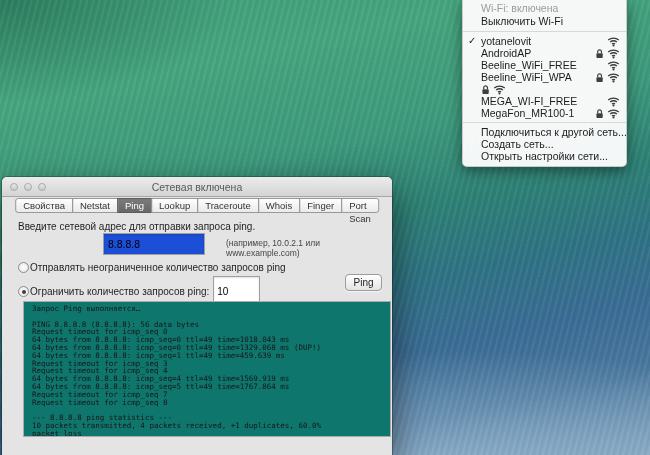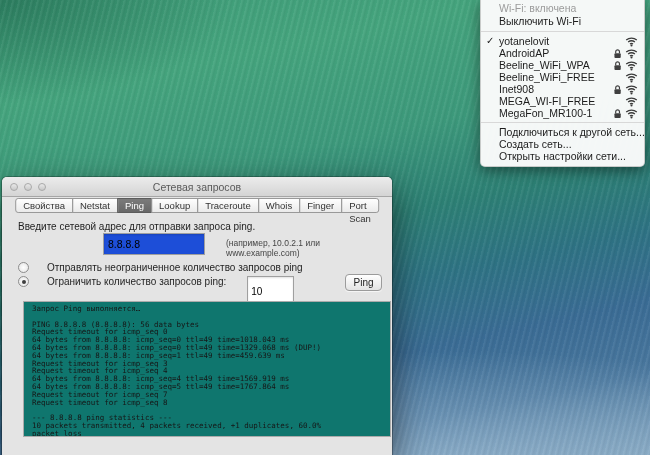--- a/index.html
+++ b/index.html
@@ -21,21 +21,21 @@
   }
 
   
   .wifi-menu {
     position:absolute; left:462px; top:0; width:165px;
     background:rgba(251,251,251,0.97);
     border:1px solid rgba(0,0,0,0.18); border-top:none;
     border-radius:0 0 5px 5px;
     box-shadow:0 4px 14px rgba(0,0,0,0.45);
     padding:2px 0 4px 0;
-    font-size:10.5px; color:#1c1c1c;margin-left:18px;
+    font-size:10.5px; color:#1c1c1c;
   }
   .menu-row { height:12px; line-height:12px; padding-left:18px; position:relative;
               display:flex; align-items:center; white-space:nowrap; }
   .menu-row.tall { height:13px; line-height:13px; }
   .menu-row .label { flex:1 1 auto; overflow:hidden; }
   .menu-row.disabled { color:#9b9b9b; }
   .menu-sep { border-top:1px solid #d8d8d8; margin:3px 0; }
   .chk { position:absolute; left:5px; width:12px; font-size:10px; color:#222; }
   .net-icons { display:flex; align-items:center; gap:3px; padding-right:6px; }
   .net-icons svg { display:block; }
@@ -68,21 +68,21 @@
   .tab.sel { background:linear-gradient(#7b7b7b,#676767); color:#fff; border-color:#5c5c5c; }
 
   .instruction { position:absolute; left:16px; top:44px; font-size:10px; color:#1f1f1f;text-align:right; }
 
   .addr-input { position:absolute; left:101px; top:56px; width:102px; height:17px;
                 border:1px solid #9f9f9f; background:#1d4ed8; font-size:10.5px;
                 font-family:"Liberation Sans", sans-serif;
                 padding:10px 4px; box-shadow:inset 0 1px 2px rgba(0,0,0,0.15); }
   .hint { position:absolute; left:224px; top:61px; font-size:8.5px; color:#454545; }
 
-  .radio-row { position:absolute; left:16px; display:flex; gap:18px;
+  .radio-row { position:absolute; left:16px; display:flex; align-items:center; gap:1px;
                font-size:10px; color:#1f1f1f; }
   .radio { width:11px; height:11px; border-radius:50%;
            background:radial-gradient(#ffffff,#e2e2e2); border:1px solid #8d8d8d;
            position:relative; flex:0 0 auto; }
   .radio.on::after { content:""; position:absolute; left:3px; top:3px; width:4px; height:4px;
                      border-radius:50%; background:#3f3f3f; }
   .count-input { width:47px; height:31px; border:1px solid #9f9f9f; background:#fff;
                  font-size:10px; font-family:"Liberation Sans", sans-serif;
                  padding:0 3px; margin-left:3px;
                  box-shadow:inset 0 1px 2px rgba(0,0,0,0.12); }
@@ -142,40 +142,39 @@
     <span class="net-icons">
       <svg width="9" height="11" viewBox="0 0 10 11">
           <use href="#ico-lock"></use>
         </svg>
       <svg width="13" height="11" viewBox="0 0 15 12">
           <use href="#ico-wifi"></use>
         </svg>
     </span>
   </div>
   <div class="menu-row net">
+    <span class="label">Beeline_WiFi_FREE</span>
+    <span class="net-icons">
+      <svg width="13" height="11" viewBox="0 0 15 12">
+          <use href="#ico-wifi"></use>
+        </svg>
+    </span>
+  </div>
+  <div class="menu-row net">
     <span class="label">Beeline_WiFi_WPA</span>
     <span class="net-icons">
       <svg width="9" height="11" viewBox="0 0 10 11">
           <use href="#ico-lock"></use>
         </svg>
       <svg width="13" height="11" viewBox="0 0 15 12">
           <use href="#ico-wifi"></use>
         </svg>
     </span>
   </div>
   <div class="menu-row net">
-    <span class="label">Beeline_WiFi_FREE</span>
-    <span class="net-icons">
-      <svg width="13" height="11" viewBox="0 0 15 12">
-          <use href="#ico-wifi"></use>
-        </svg>
-    </span>
-  </div>
-  <div class="menu-row net">
-    <span class="label">Inet908</span>
     <span class="net-icons">
       <svg width="9" height="11" viewBox="0 0 10 11">
           <use href="#ico-lock"></use>
         </svg>
       <svg width="13" height="11" viewBox="0 0 15 12">
           <use href="#ico-wifi"></use>
         </svg>
     </span>
   </div>
   <div class="menu-row net">
@@ -210,21 +209,21 @@
   </div>
 </div>
 
 <div class="win">
   <div class="titlebar">
     <div class="lights">
       <span class="light"></span>
       <span class="light"></span>
       <span class="light"></span>
     </div>
-    <span class="title">Сетевая запросов</span>
+    <span class="title">Сетевая включена</span>
   </div>
 
   <div class="tabs">
     <span class="tab">Свойства</span>
     <span class="tab">Netstat</span>
     <span class="tab sel">Ping</span>
     <span class="tab">Lookup</span>
     <span class="tab">Traceroute</span>
     <span class="tab">Whois</span>
     <span class="tab">Finger</span>

